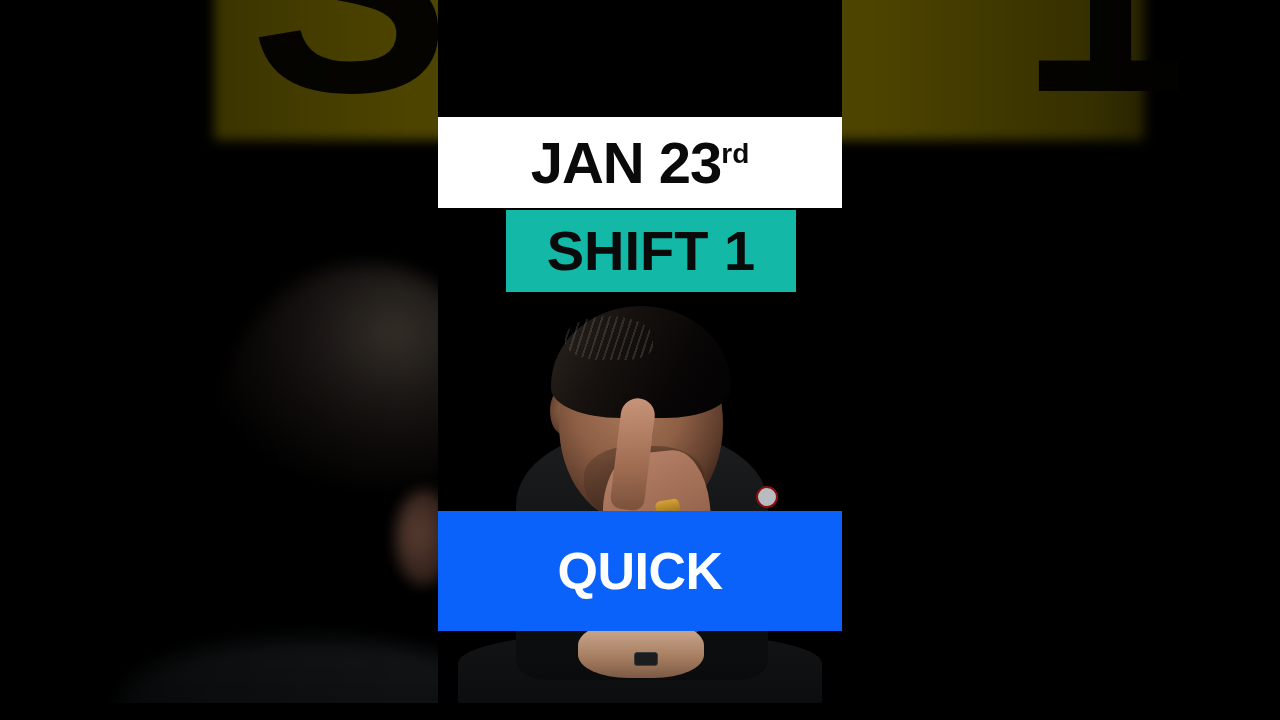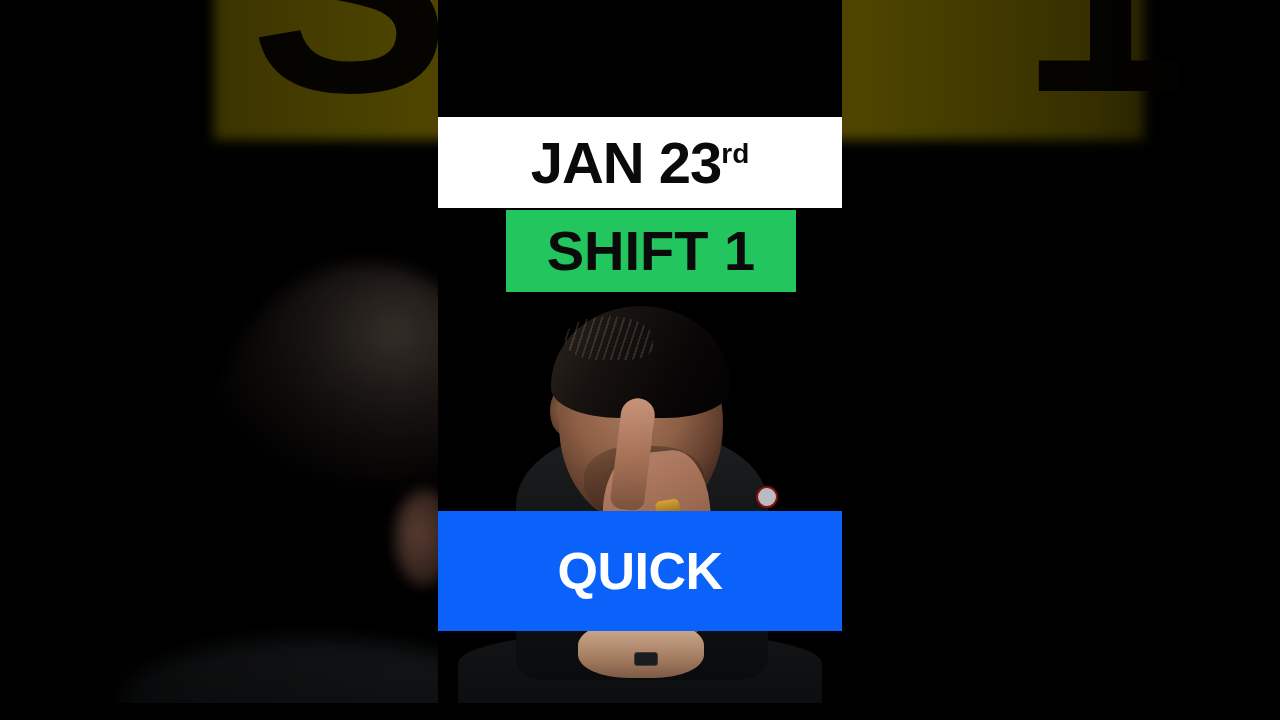--- a/index.html
+++ b/index.html
@@ -273,21 +273,21 @@
     font-size:28px;
     vertical-align:super;
     font-weight:900;
     letter-spacing:0px;
   }
 
   .banner-yellow {
     position:absolute;
     left:68px; top:210px;
     width:290px; height:82px;
-    background:#22c55e;
+    background:#14b8a6;
     display:flex; align-items:center; justify-content:center;
   }
   .banner-yellow .txt {
     color:#0a0a0a;
     font-size:56px;
     font-weight:900;
     letter-spacing:0px;
     line-height:1;
     white-space:nowrap;
     font-family:"Liberation Sans", sans-serif;

